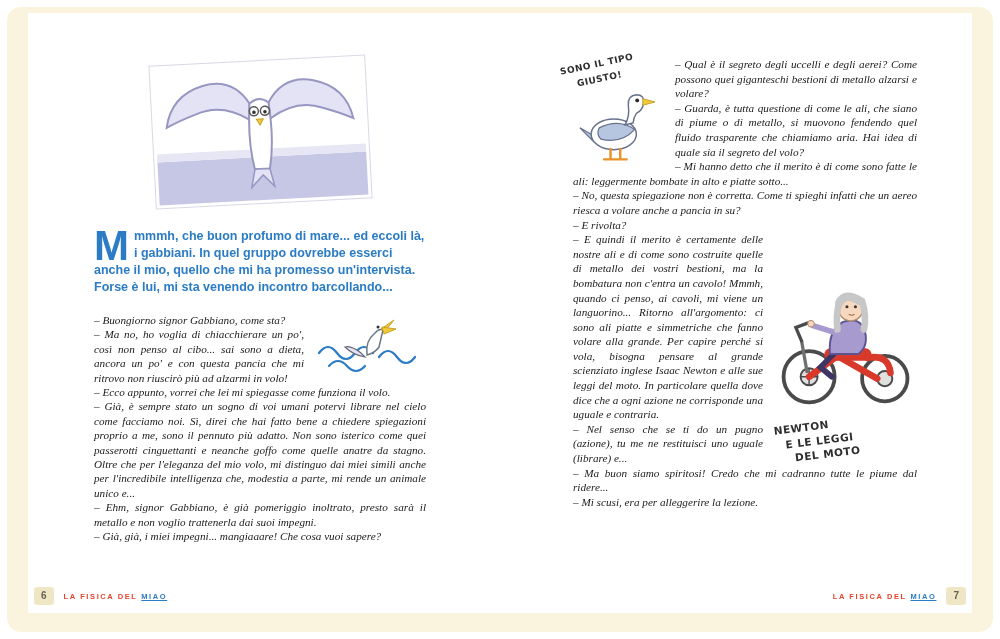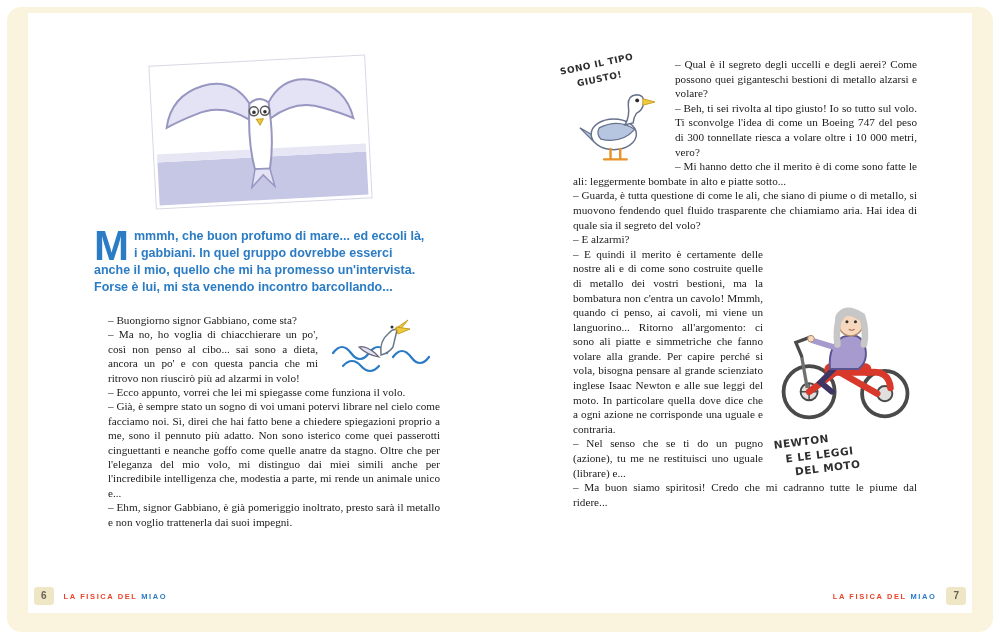--- a/index.html
+++ b/index.html
@@ -26,22 +26,22 @@
     font-size:12.5px;line-height:17px;color:#2b7cc4;text-align:left;
   }
   .dropcap{
     float:left;font-size:42px;line-height:32px;padding:2px 5px 0 0;
     font-weight:bold;color:#2b7cc4;
   }
   .dialogue{
     position:absolute;font-size:11.2px;line-height:14.4px;color:#1a1a1a;
     text-align:justify;
   }
-  .dialogue p{margin:0;}
-  .dialogue-left{left:80px;top:300px;width:332px;}
+  .dialogue p{margin:0;font-style:italic;}
+  .dialogue-left{left:66px;top:300px;width:332px;}
   .waves-illo{
     float:right;width:112px;height:60px;margin:0 0 4px 10px;
   }
   
   .dialogue-right{left:545px;top:44px;width:344px;line-height:14.6px;}
   .gull-float{
     float:left;width:92px;height:108px;margin:0 10px 4px 0;position:relative;
   }
   .note{
     position:absolute;left:-12px;top:0;transform:rotate(-12deg);
@@ -66,21 +66,21 @@
     font-family:"Liberation Sans", sans-serif;
   }
   .footer-left{left:6px;}
   .footer-right{right:6px;}
   .pagebox{
     background:#efe6c6;color:#6b6250;font-weight:bold;font-size:10px;
     padding:3px 7px;border-radius:3px;line-height:12px;
   }
   .series{font-size:7.5px;font-weight:bold;letter-spacing:1.6px;white-space:nowrap;}
   .series .red{color:#e8432b;}
-  .series .blue{color:#2b7cc4;}
+  .series .blue{color:#2b7cc4;text-decoration:underline;}
 </style>
 </head>
 <body>
 
 <div class="cream-frame"></div>
 <div class="sheet">
 
   <div class="illo-frame">
     <svg viewBox="0 0 215 142" width="215" height="142">
       <rect x="3" y="96" width="209" height="43" fill="#c6c6e5"></rect>
@@ -112,20 +112,21 @@
         <path d="M66,16 L79,7 L70,18 Z" fill="#f0c93c" stroke="#c79f23" stroke-width="1"></path>
         <path d="M67,14 L81,16 L69,21 Z" fill="#f0c93c" stroke="#c79f23" stroke-width="1"></path>
         <circle cx="63" cy="14" r="1.5" fill="#333"></circle>
       </svg>
     </div>
     <p>– Buongiorno signor Gabbiano, come sta?</p>
     <p>– Ma no, ho voglia di chiacchierare un po', così non penso al cibo... sai sono a dieta, ancora un po' e con questa pancia che mi ritrovo non riuscirò più ad alzarmi in volo!</p>
     <p>– Ecco appunto, vorrei che lei mi spiegasse come funziona il volo.</p>
     <p>– Già, è sempre stato un sogno di voi umani potervi librare nel cielo come facciamo noi. Sì, direi che hai fatto bene a chiedere spiegazioni proprio a me, sono il pennuto più adatto. Non sono isterico come quei passerotti cinguettanti e neanche goffo come quelle anatre da stagno. Oltre che per l'eleganza del mio volo, mi distinguo dai miei simili anche per l'incredibile intelligenza che, modestia a parte, mi rende un animale unico e...</p>
     <p>– Ehm, signor Gabbiano, è già pomeriggio inoltrato, presto sarà il metallo e non voglio trattenerla dai suoi impegni.</p>
+    <p>– Già, già, i miei impegni... mangiaaare! Che cosa vuoi sapere?</p>
   </div>
 
   <div class="footer footer-left">
     <span class="pagebox">6</span>
     <span class="series"><span class="red">LA FISICA DEL</span>&nbsp;<span class="blue">MIAO</span></span>
   </div>
 
   <div class="dialogue dialogue-right">
 
     <div class="gull-float">
@@ -139,24 +140,24 @@
         <path d="M26,58 Q50,46 70,60 Q54,78 28,72 Q22,66 26,58 Z" fill="#b7c6e0" stroke="#66718c" stroke-width="1.5"></path>
         <path d="M58,54 Q64,44 62,30 Q61,18 72,17 Q82,17 81,27 Q80,36 72,40 Q68,46 68,52 Z" fill="#ffffff" stroke="#66718c" stroke-width="1.8"></path>
         <circle cx="73" cy="24" r="2.4" fill="#2a2a2a"></circle>
         <path d="M80,22 L95,26 L80,30 Z" fill="#f0c93c" stroke="#c79f23" stroke-width="1.2"></path>
         <path d="M40,84 L40,96 M52,84 L52,96" stroke="#e8922a" stroke-width="3" fill="none" stroke-linecap="round"></path>
         <path d="M32,97 L48,97 M44,97 L60,97" stroke="#e8922a" stroke-width="3" fill="none" stroke-linecap="round"></path>
       </svg>
     </div>
 
     <p>– Qual è il segreto degli uccelli e degli aerei? Come possono quei giganteschi bestioni di metallo alzarsi e volare?</p>
-    <p>– Beh, ti sei rivolta al tipo giusto! Io so tutto sul volo. Ti sconvolge l'idea di come un Boeing 747 del peso di 300 tonnellate riesca a volare oltre i 10 000 metri, vero?</p>
+    <p>– Guarda, è tutta questione di come le ali, che siano di piume o di metallo, si muovono fendendo quel fluido trasparente che chiamiamo aria. Hai idea di quale sia il segreto del volo?</p>
     <p>– Mi hanno detto che il merito è di come sono fatte le ali: leggermente bombate in alto e piatte sotto...</p>
-    <p>– Guarda, è tutta questione di come le ali, che siano di piume o di metallo, si muovono fendendo quel fluido trasparente che chiamiamo aria. Hai idea di quale sia il segreto del volo?</p>
-    <p>– E alzarmi?</p>
+    <p>– No, questa spiegazione non è corretta. Come ti spieghi infatti che un aereo riesca a volare anche a pancia in su?</p>
+    <p>– E rivolta?</p>
 
     <div class="newton-float">
       <svg viewBox="0 0 150 148" width="142" height="140">
         <circle cx="36" cy="116" r="27" fill="#ffffff" stroke="#4a4a4a" stroke-width="4"></circle>
         <circle cx="36" cy="116" r="9" fill="#e0e0e0" stroke="#4a4a4a" stroke-width="2"></circle>
         <path d="M36,107 L36,125 M27,116 L45,116" stroke="#4a4a4a" stroke-width="1.5"></path>
         <circle cx="116" cy="118" r="24" fill="#ffffff" stroke="#4a4a4a" stroke-width="4"></circle>
         <circle cx="116" cy="118" r="8" fill="#e0e0e0" stroke="#4a4a4a" stroke-width="2"></circle>
         <path d="M36,116 L66,94 L108,118" stroke="#d8392b" stroke-width="7" fill="none" stroke-linecap="round"></path>
         <path d="M98,96 Q120,92 122,112" stroke="#d8392b" stroke-width="7" fill="none" stroke-linecap="round"></path>
@@ -178,20 +179,21 @@
       <div class="moto-caption">
         <div>NEWTON</div>
         <div>E LE LEGGI</div>
         <div>DEL MOTO</div>
       </div>
     </div>
 
     <p>– E quindi il merito è certamente delle nostre ali e di come sono costruite quelle di metallo dei vostri bestioni, ma la bombatura non c'entra un cavolo! Mmmh, quando ci penso, ai cavoli, mi viene un languorino... Ritorno all'argomento: ci sono ali piatte e simmetriche che fanno volare alla grande. Per capire perché si vola, bisogna pensare al grande scienziato inglese Isaac Newton e alle sue leggi del moto. In particolare quella dove dice che a ogni azione ne corrisponde una uguale e contraria.</p>
     <p>– Nel senso che se ti do un pugno (azione), tu me ne restituisci uno uguale (librare) e...</p>
     <p>– Ma buon siamo spiritosi! Credo che mi cadranno tutte le piume dal ridere...</p>
+    <p>– Mi scusi, era per alleggerire la lezione.</p>
   </div>
 
   <div class="footer footer-right">
     <span class="series"><span class="red">LA FISICA DEL</span>&nbsp;<span class="blue">MIAO</span></span>
     <span class="pagebox">7</span>
   </div>
 
 </div>
 
 </body></html>

